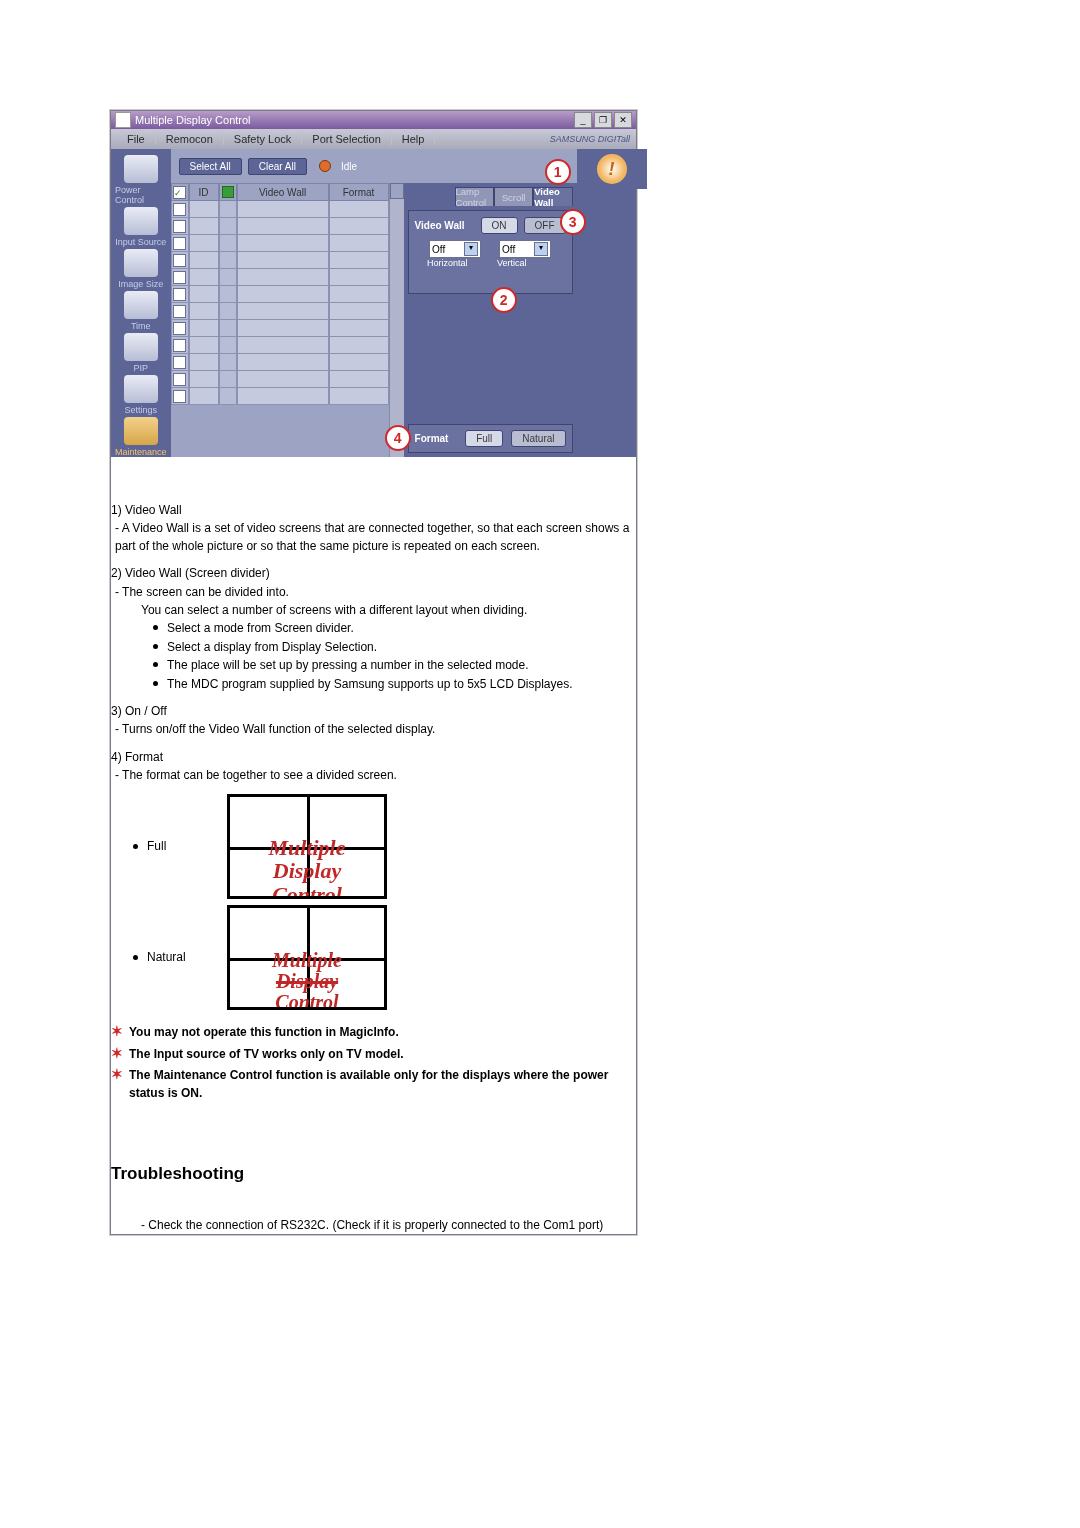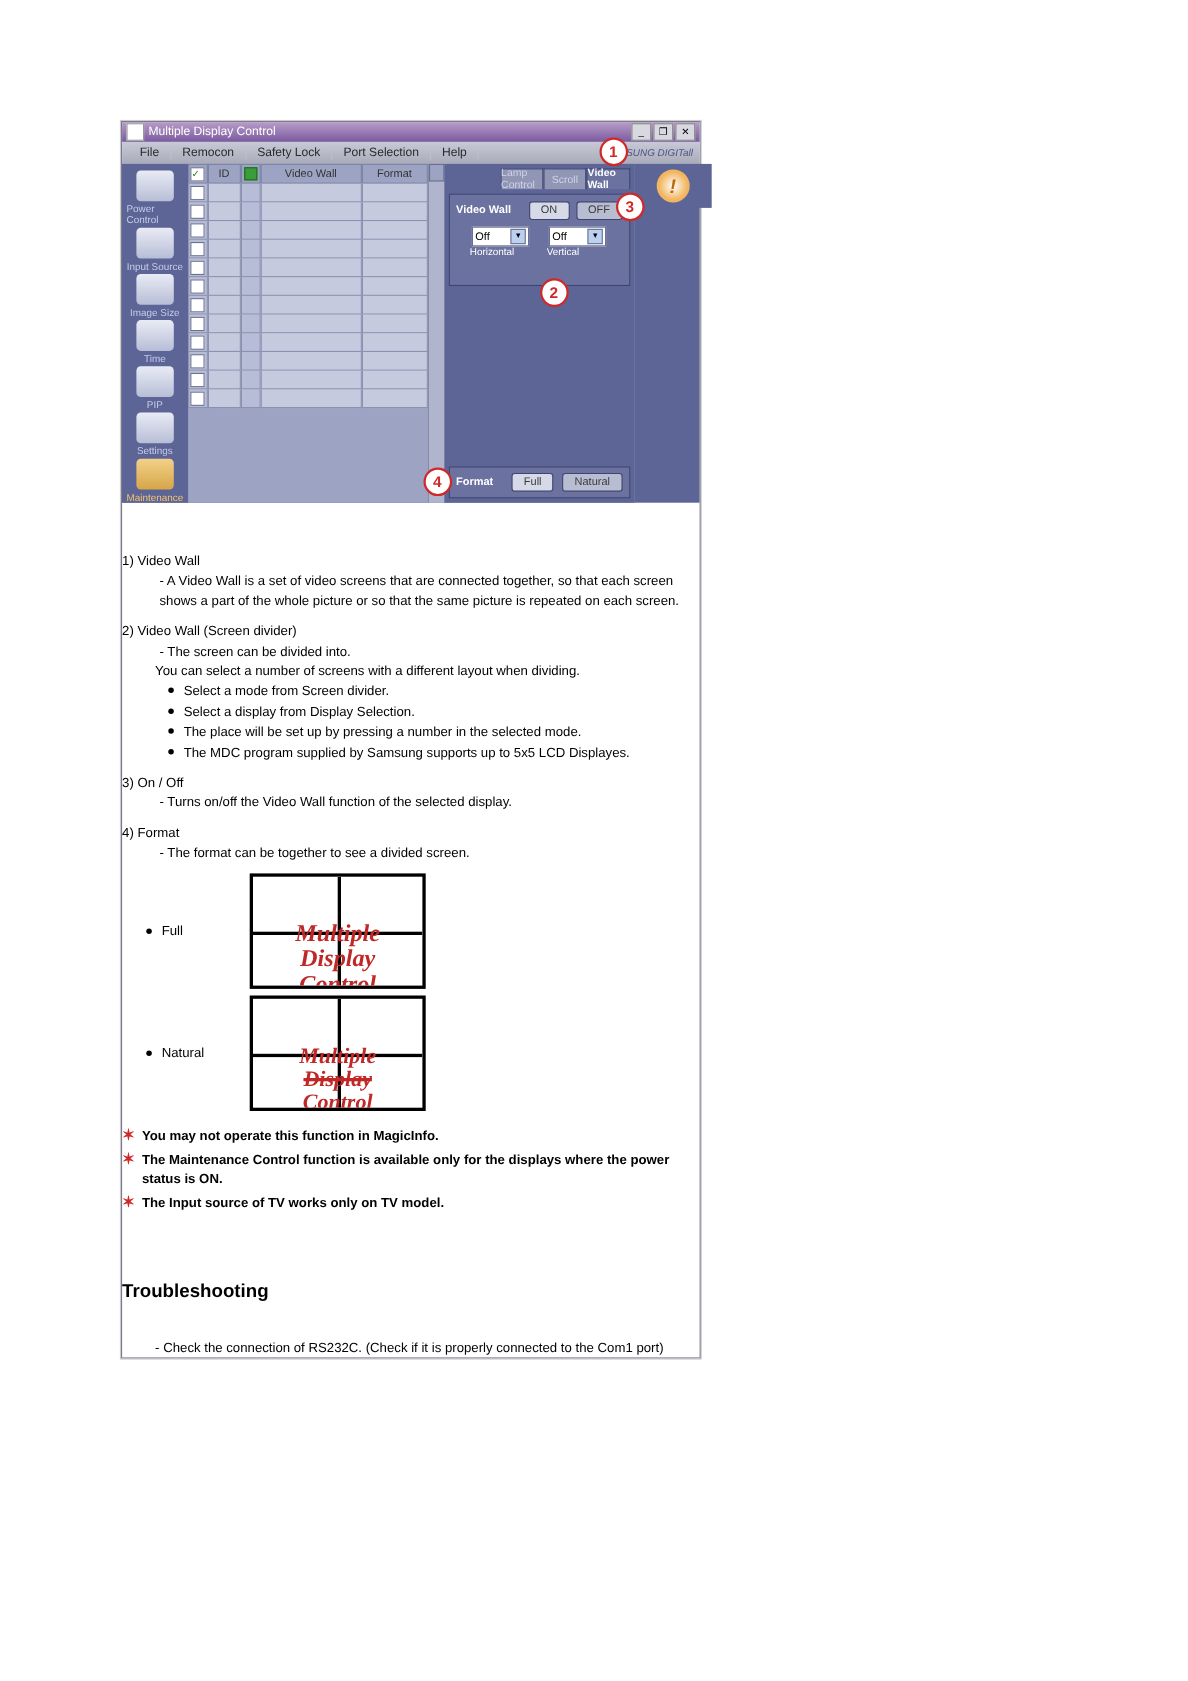--- a/index.html
+++ b/index.html
@@ -64,21 +64,21 @@
   .sub-lbl{font-size:9px;color:#fff;text-align:left;width:56px;}
   .format-bar{position:absolute;left:4px;right:4px;bottom:4px;background:#6b72a0;border:1px solid #3e4570;padding:5px 6px;display:flex;align-items:center;gap:8px;}
   
   .call{position:absolute;width:22px;height:22px;border:2px solid #d02828;border-radius:50%;background:#fff;color:#d02828;font-weight:bold;font-size:14px;display:flex;align-items:center;justify-content:center;}
   
   .info-block{background:#5d6596;height:40px;display:flex;align-items:center;justify-content:flex-end;padding:0 20px;}
   .info-icon{width:30px;height:30px;background:radial-gradient(#fff,#f2b661 60%);border-radius:50%;display:flex;align-items:center;justify-content:center;color:#c06a10;font-weight:bold;font-style:italic;font-size:18px;}
   
   .doc{margin-top:45px;font-size:12px;line-height:1.45;}
   .item-head{margin:10px 0 0 0;}
-  .sub{margin:1px 0 1px 34px;}
+  .sub{margin:1px 0 1px 4px;}
   .bullet{margin:1px 0 1px 42px;position:relative;padding-left:14px;}
   .bullet::before{content:"";position:absolute;left:0;top:5px;width:5px;height:5px;background:#000;border-radius:50%;}
   .star-note{margin:4px 0;font-weight:bold;font-size:12px;position:relative;padding-left:18px;}
   .star-note::before{content:"✶";position:absolute;left:0;top:0;color:#d02828;font-size:14px;line-height:15px;}
   .format-table{margin:10px 0 14px 22px;display:flex;flex-direction:column;}
   .ft-row{display:flex;align-items:center;}
   .ft-label{width:80px;font-size:12px;padding-left:14px;position:relative;}
   .ft-label::before{content:"";position:absolute;left:0;top:6px;width:5px;height:5px;background:#000;border-radius:50%;}
   .ft-img{width:160px;height:105px;border:3px solid #000;box-sizing:border-box;display:flex;align-items:center;justify-content:center;position:relative;background:#fff;overflow:hidden;}
   .ft-img .v-line{position:absolute;top:0;bottom:0;left:50%;width:3px;background:#000;}
@@ -141,20 +141,26 @@
             <div class="side-icon"></div>
             <span>Settings</span>
           </div>
         <div class="side-item active">
             <div class="side-icon gold"></div>
             <span>Maintenance</span>
           </div>
       </div>
 
       <div class="main">
+        <div class="toolbar">
+          <div class="tbtn">Select All</div>
+          <div class="tbtn">Clear All</div>
+          <div class="idle-dot"></div>
+          <div class="idle-lbl">Idle</div>
+        </div>
         <div class="content">
           <div class="grid-wrap">
             <div class="grid-head">
               <div class="gh chk">
                   <div class="cbox checked"></div>
                 </div>
               <div class="gh id">ID</div>
               <div class="gh pwr">
                   <span style="width:10px;height:10px;background:#3a9c3a;border:1px solid #216a21;display:block;"></span>
                 </div>
@@ -359,22 +365,22 @@
         <div class="ft-label">Natural</div>
         <div class="ft-img">
           <div class="v-line"></div>
               <div class="h-line"></div>
           <div class="mdc-text nat"><span>Multiple</span><br><span class="mid">Display</span><br><span>Control</span></div>
         </div>
       </div>
     </div>
 
     <div class="star-note">You may not operate this function in MagicInfo.</div>
+    <div class="star-note">The Input source of TV works only on TV model.</div>
     <div class="star-note">The Maintenance Control function is available only for the displays where the power status is ON.</div>
-    <div class="star-note">The Input source of TV works only on TV model.</div>
 
     <h2 class="trbl">Troubleshooting</h2>
 
     <div class="ol-sub">- Check the connection of RS232C. (Check if it is properly connected to the Com1 port)</div>
   </div>
 
 </div>
 
 </div>
 </body></html>

